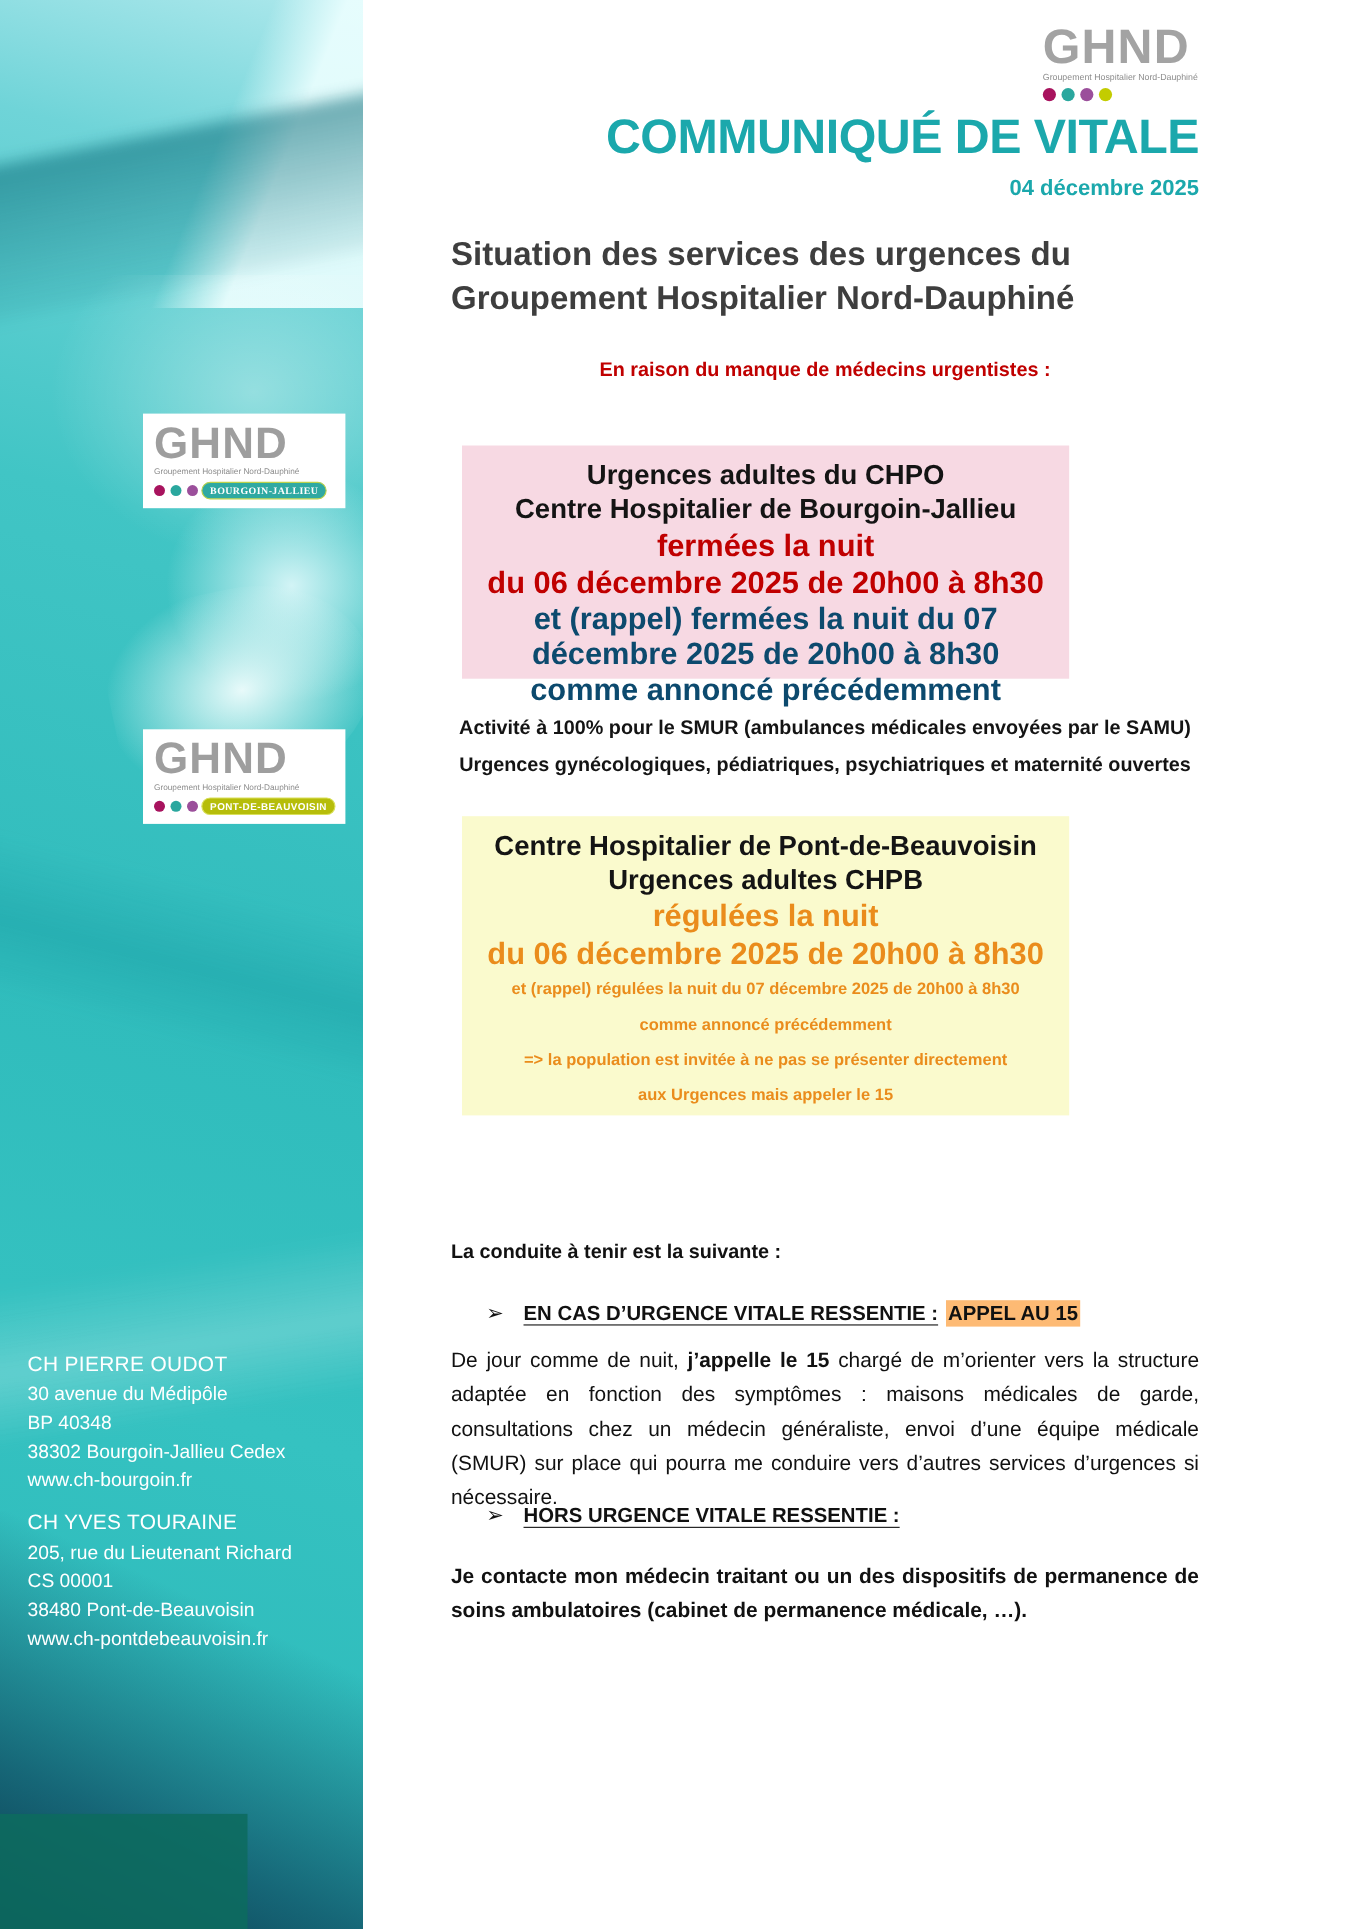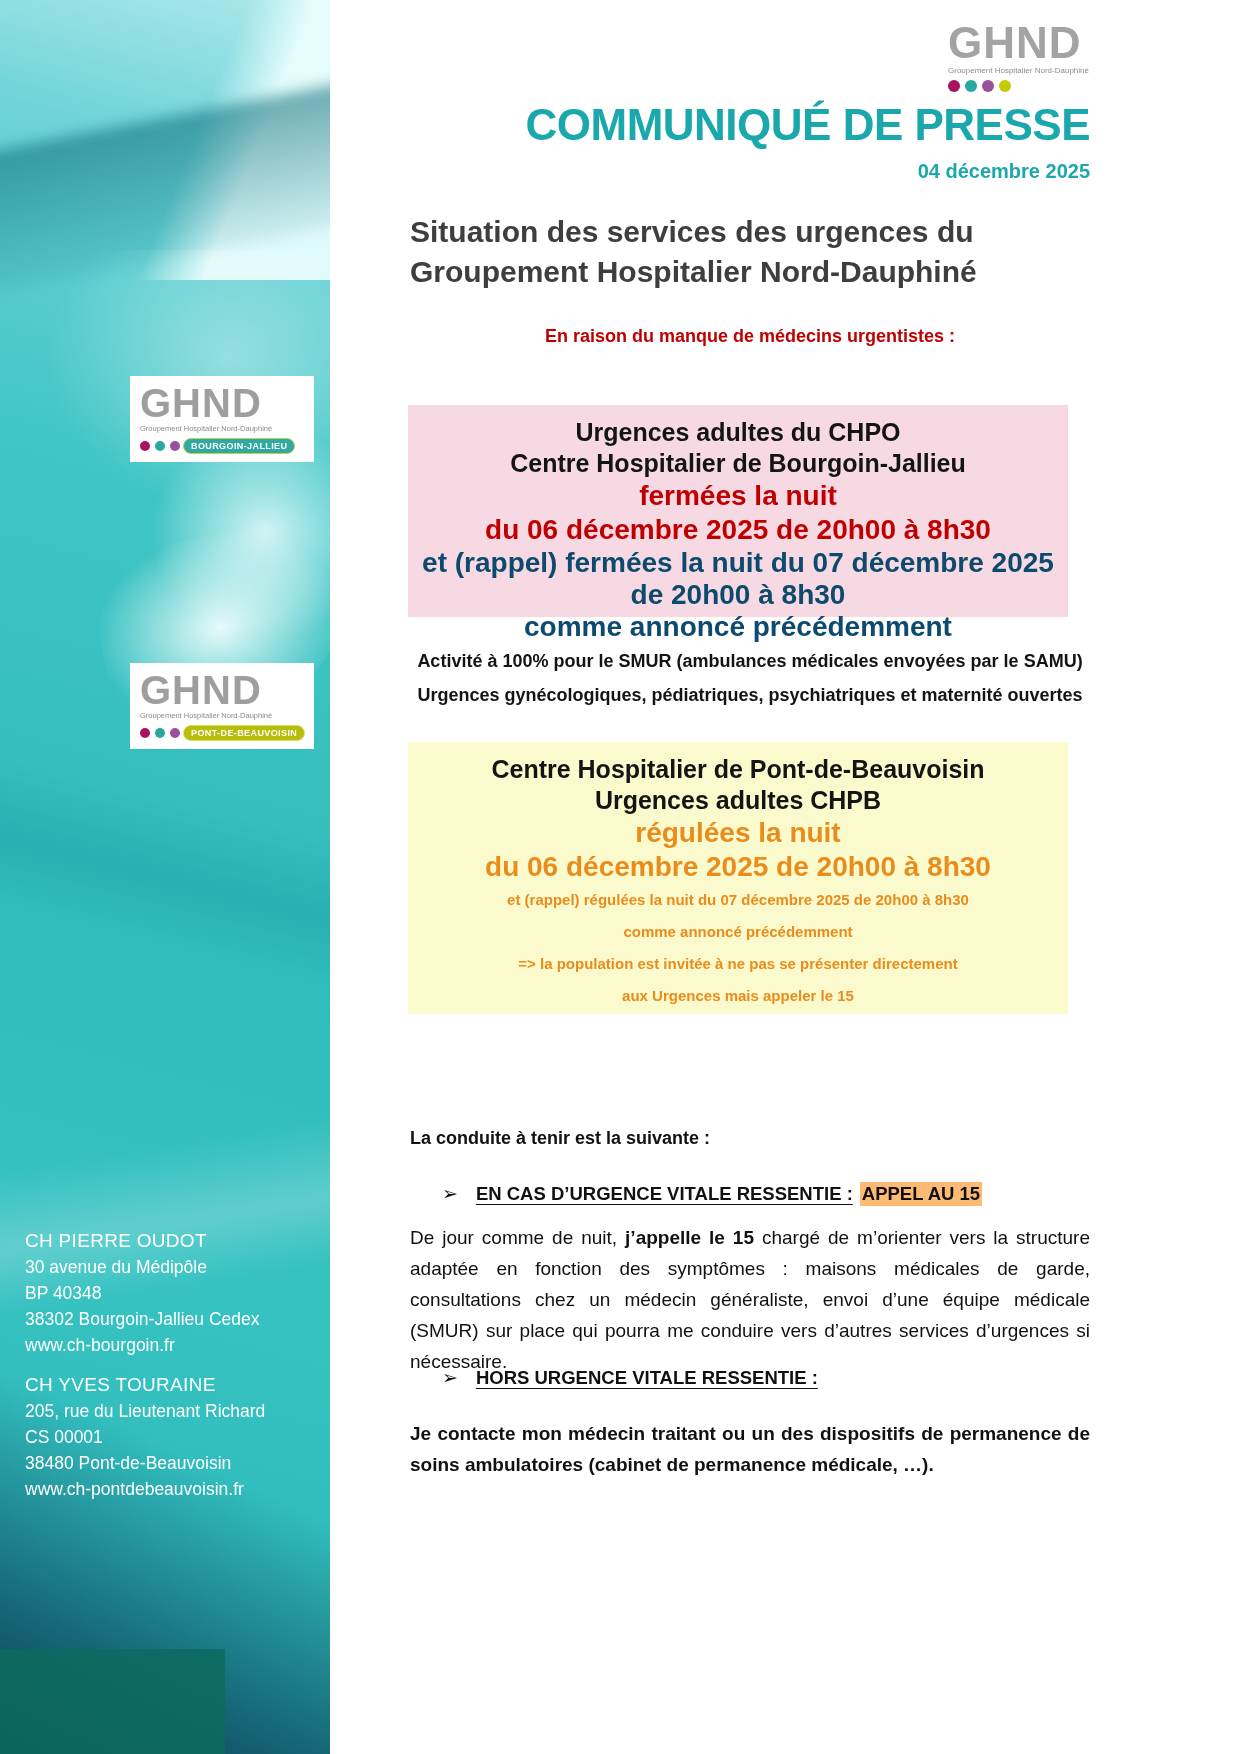--- a/index.html
+++ b/index.html
@@ -34,21 +34,21 @@
   
   .logo-card { position:absolute; left:130px; width:184px; background:#ffffff; padding:8px 8px 8px 10px; }
   .logo-card.pos1 { top:376px; }
   .logo-card.pos2 { top:663px; }
   .ghnd-word { font-size:40px; font-weight:bold; color:#9e9e9e; line-height:0.95; letter-spacing:1px; }
   .ghnd-sub { font-size:7.5px; color:#8c8c8c; margin-top:2px; white-space:nowrap; }
   .badge-row { display:flex; align-items:center; gap:3px; margin-top:5px; }
   .dot { display:inline-block; width:10px; height:10px; border-radius:50%; }
   .pill { display:inline-block; border-radius:9px; color:#ffffff; font-size:9px; font-weight:bold;
     padding:2px 7px 2px; letter-spacing:0.4px; white-space:nowrap; }
-  .pill-teal { background:#2fa9a2; border:1px solid #bcd24a; }
+  .pill-teal { background:#2fa9a2; border:1px solid #bcd24a;font-family:Liberation Serif, serif; }
   .pill-green { background:#b6bd0a; border:1px solid #d9e05a; }
 
   
   .contact { position:absolute; left:25px; width:295px; color:#ffffff; line-height:26px; }
   .contact.c1 { top:1228px; }
   .contact.c2 { top:1372px; }
   .contact-name { font-size:19px; font-weight:normal; letter-spacing:0.3px; }
   .contact-line { font-size:17.5px; }
 
   
@@ -62,21 +62,21 @@
     font-size:44px; font-weight:bold; color:#1ba8ac; letter-spacing:-0.5px; white-space:nowrap; }
   .doc-date { position:absolute; left:410px; top:160px; width:680px; text-align:right;
     font-size:20px; font-weight:bold; color:#1ba8ac; }
 
   
   .heading { position:absolute; left:410px; top:212px; width:680px;
     font-size:30px; font-weight:bold; color:#3e3e3e; line-height:40px; }
   .reason { position:absolute; left:410px; top:326px; width:680px; text-align:center;
     font-size:18px; font-weight:bold; color:#c00000; }
 
-  .alert-box { position:absolute; left:408px; width:660px; text-align:center; padding-top:12px; }
+  .alert-box { position:absolute; left:420px; width:552px; text-align:center; padding-top:12px; }
   .chpo-box { top:405px; height:212px; background:#f7d9e3; }
   .chpb-box { top:742px; height:272px; background:#fafacd; }
   .bx-black { font-size:25px; font-weight:bold; color:#141414; line-height:31px; }
   .bx-big-red { font-size:28px; font-weight:bold; color:#c00000; line-height:34px; }
   .bx-sm-red { font-size:28px; font-weight:bold; color:#0c4a6e; line-height:32px; }
   .bx-big-org { font-size:28px; font-weight:bold; color:#ea8c1c; line-height:34px; }
   .bx-sm-org { font-size:15px; font-weight:bold; color:#ea8c1c; line-height:32px; }
 
   .notes { position:absolute; left:408px; top:628px; width:684px; text-align:center;
     font-size:18px; font-weight:bold; color:#141414; line-height:34px;margin-top:16px; }
@@ -161,21 +161,21 @@
     <div class="ghnd-word">GHND</div>
     <div class="ghnd-sub">Groupement Hospitalier Nord-Dauphiné</div>
     <div class="dots" style="display: inline-flex; gap: 5px;">
         <span class="dot" style="background: rgb(168, 19, 94);"></span>
         <span class="dot" style="background: rgb(42, 167, 158);"></span>
         <span class="dot" style="background: rgb(155, 79, 155);"></span>
         <span class="dot" style="background: rgb(195, 204, 0);"></span>
       </div>
   </div>
 
-  <div class="doc-title">COMMUNIQUÉ DE PRESSE</div>
+  <div class="doc-title">COMMUNIQUÉ DE VITALE</div>
   <div class="doc-date">04 décembre 2025</div>
 
   <div class="heading">
     <div>Situation des services des urgences du</div>
     <div>Groupement Hospitalier Nord-Dauphiné</div>
   </div>
 
   <div class="reason">En raison du manque de médecins urgentistes :</div>
 
   <div class="alert-box chpo-box">

